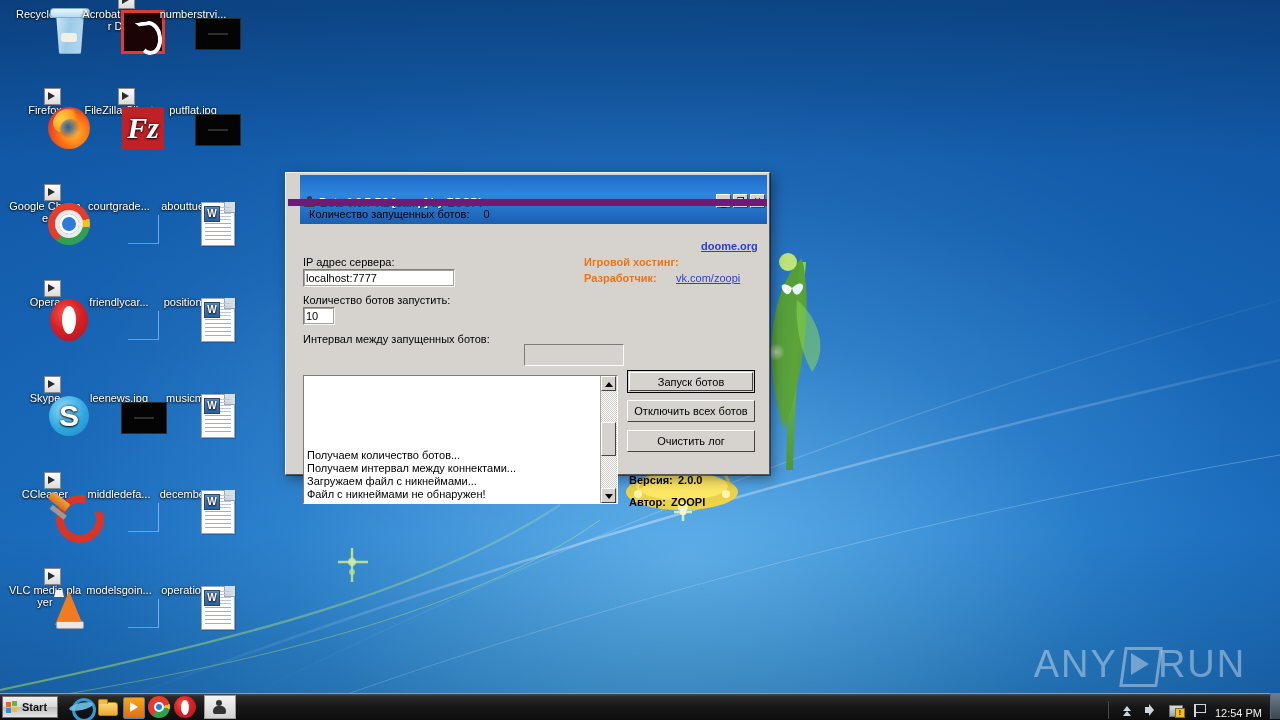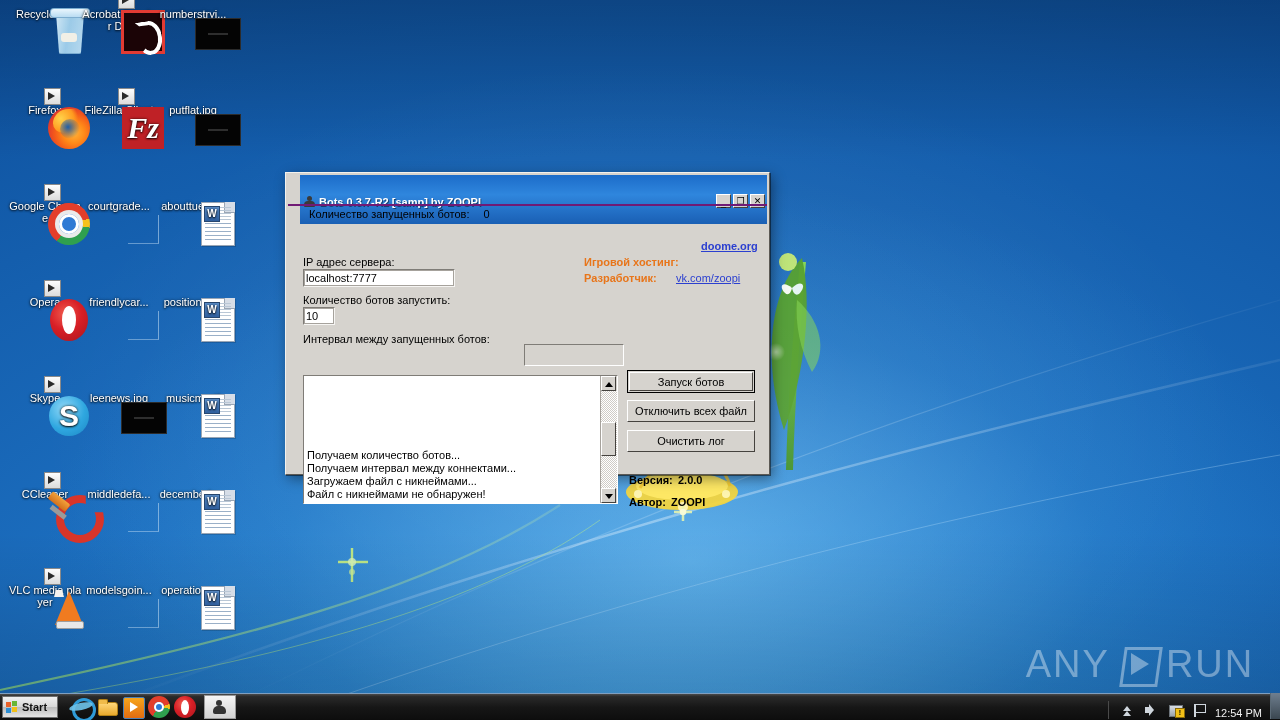--- a/index.html
+++ b/index.html
@@ -271,28 +271,28 @@
   }
   .btn .inner { position:absolute; inset:0; display:flex; align-items:center; justify-content:center; }
 
   .hlabel { position:absolute; font-size:11px; font-weight:bold; color:#E8751A; white-space:nowrap; }
   .hlink { position:absolute; font-size:11px; color:#2b3fd0; text-decoration:underline;
     white-space:nowrap; cursor:pointer; }
   .bold-s { position:absolute; font-size:11px; font-weight:bold; color:#000; white-space:nowrap; }
 
   .statusbar {
     position:absolute; left:2px; right:2px; bottom:2px; height:16px;
-    border-top:2px solid #701a75;
+    border-top:7px solid #701a75;
     font-size:11px; color:#000; display:flex; align-items:center; padding-left:21px;
   }
   .statusbar .cnt { margin-left:14px; }
 
   
   .wm { position:absolute; left:1020px; top:640px; width:240px; height:48px;
-    display:flex; align-items:center; justify-content:center; gap:8px;
+    display:flex; align-items:center; justify-content:center; 
     color:rgba(255,255,255,0.38); font-size:38px; letter-spacing:2px;
     font-family:"Liberation Sans", sans-serif; }
   .wm .tri { width:40px; height:40px; position:relative; }
   .wm .tri::before { content:""; position:absolute; left:4px; top:3px; width:32px; height:34px;
     border:3px solid rgba(255,255,255,0.38); transform: skewX(-8deg); }
   .wm .tri::after { content:""; position:absolute; left:13px; top:9px; width:0;height:0;
     border-left:18px solid rgba(255,255,255,0.38);
     border-top:11px solid transparent; border-bottom:11px solid transparent; }
 
   
@@ -557,21 +557,21 @@
           <div class="sbtn dn">
               <i></i>
             </div>
         </div>
       </div>
 
       <div class="btn default" style="left:341px; top:146px; width:128px; height:23px;">
         <span class="inner">Запуск ботов</span>
       </div>
       <div class="btn" style="left:341px; top:176px; width:128px; height:22px;">
-        <span class="inner">Отключить всех файл</span>
+        <span class="inner">Отключить всех ботов</span>
       </div>
       <div class="btn" style="left:341px; top:206px; width:128px; height:22px;">
         <span class="inner">Очистить лог</span>
       </div>
 
       <span class="bold-s" style="left:343px; top:250px;">Версия:</span>
       <span class="bold-s" style="left:392px; top:250px;">2.0.0</span>
       <span class="bold-s" style="left:343px; top:272px;">Автор:</span>
       <span class="bold-s" style="left:385px; top:272px;">ZOOPI</span>
 

